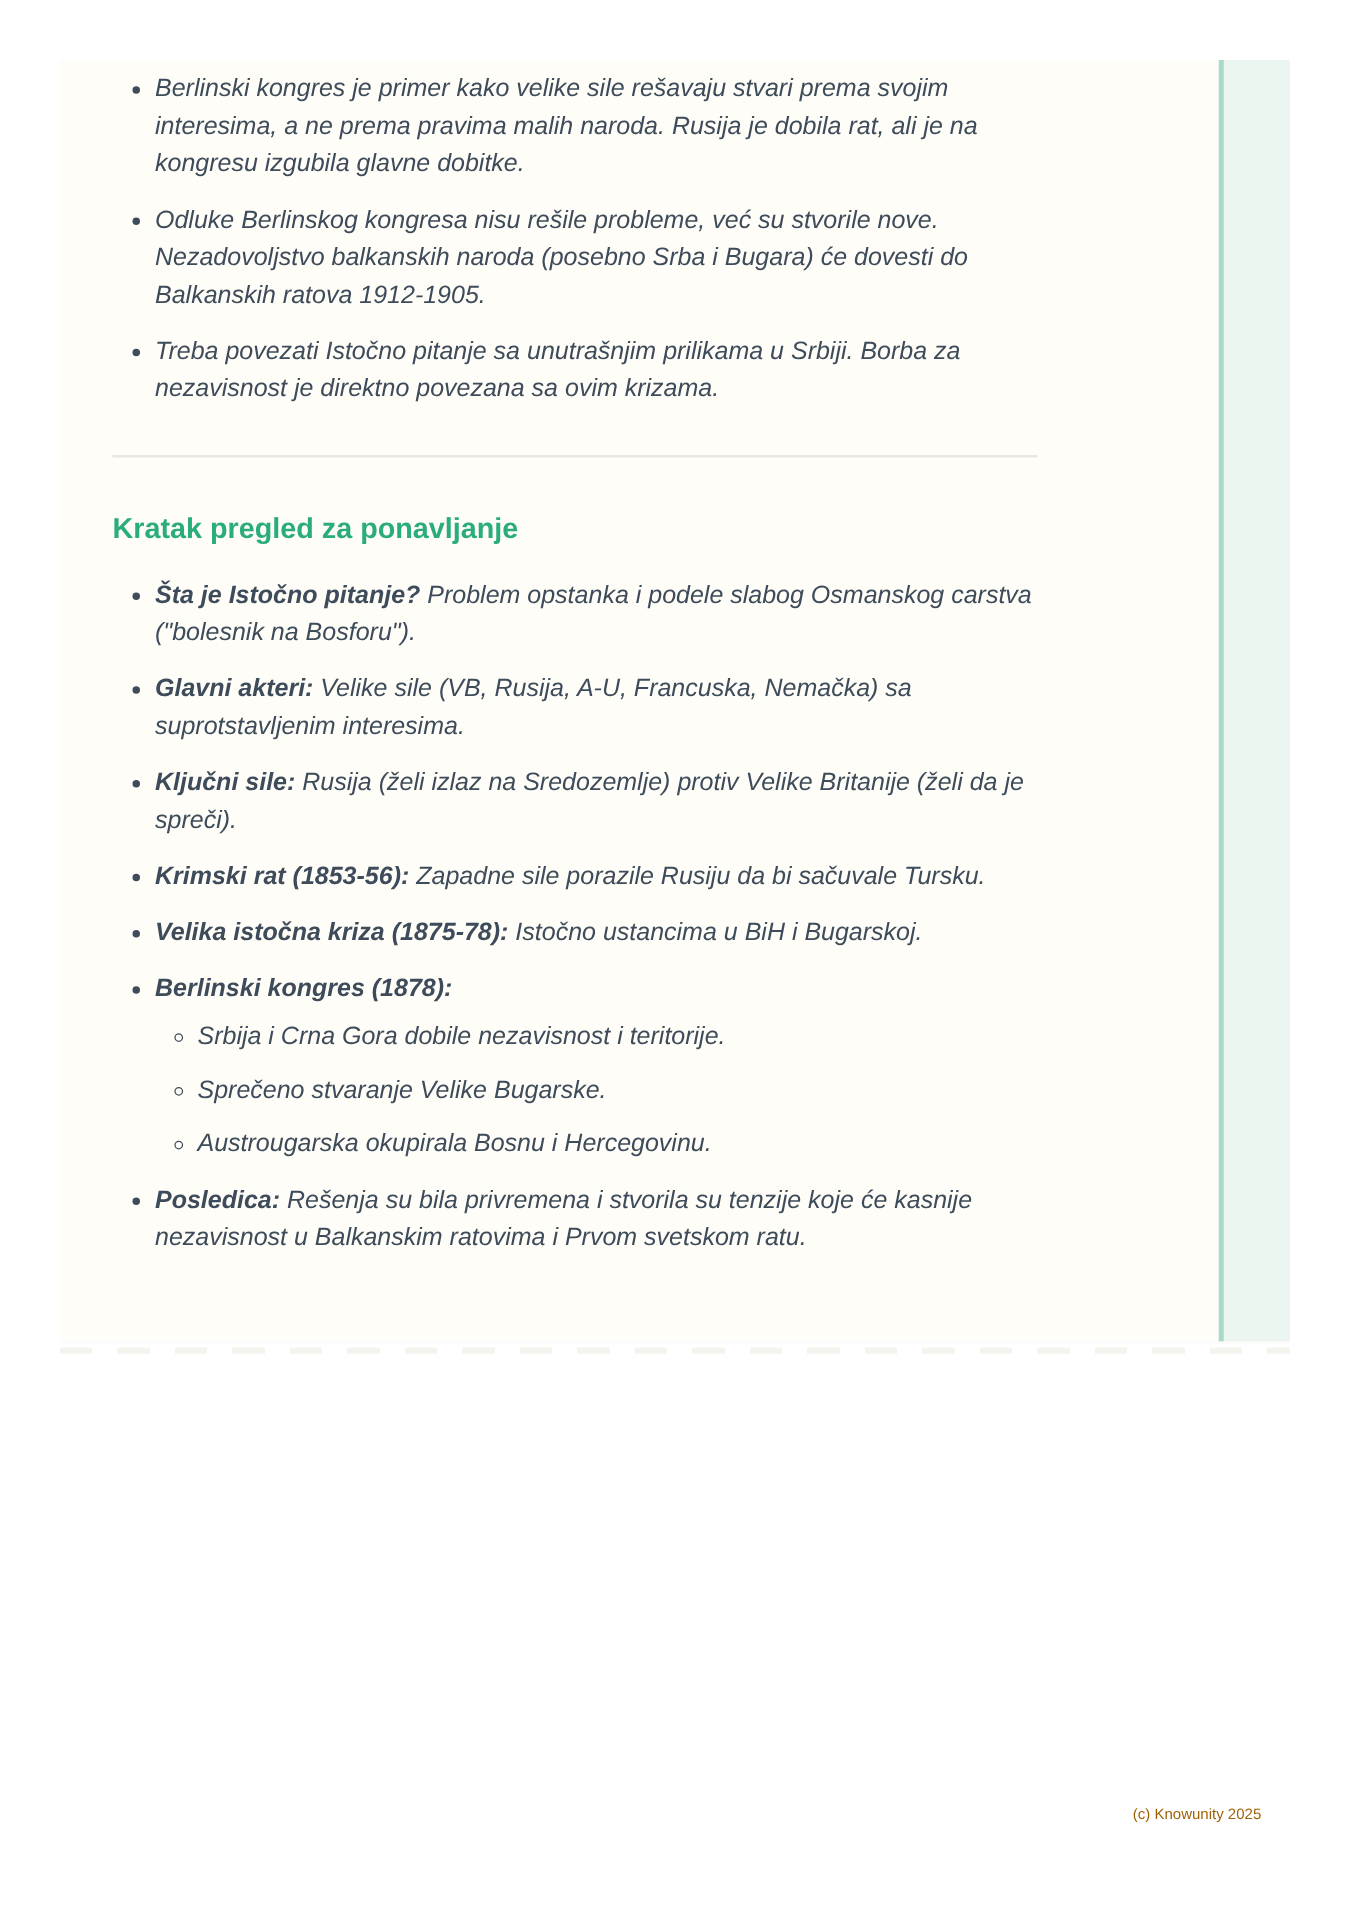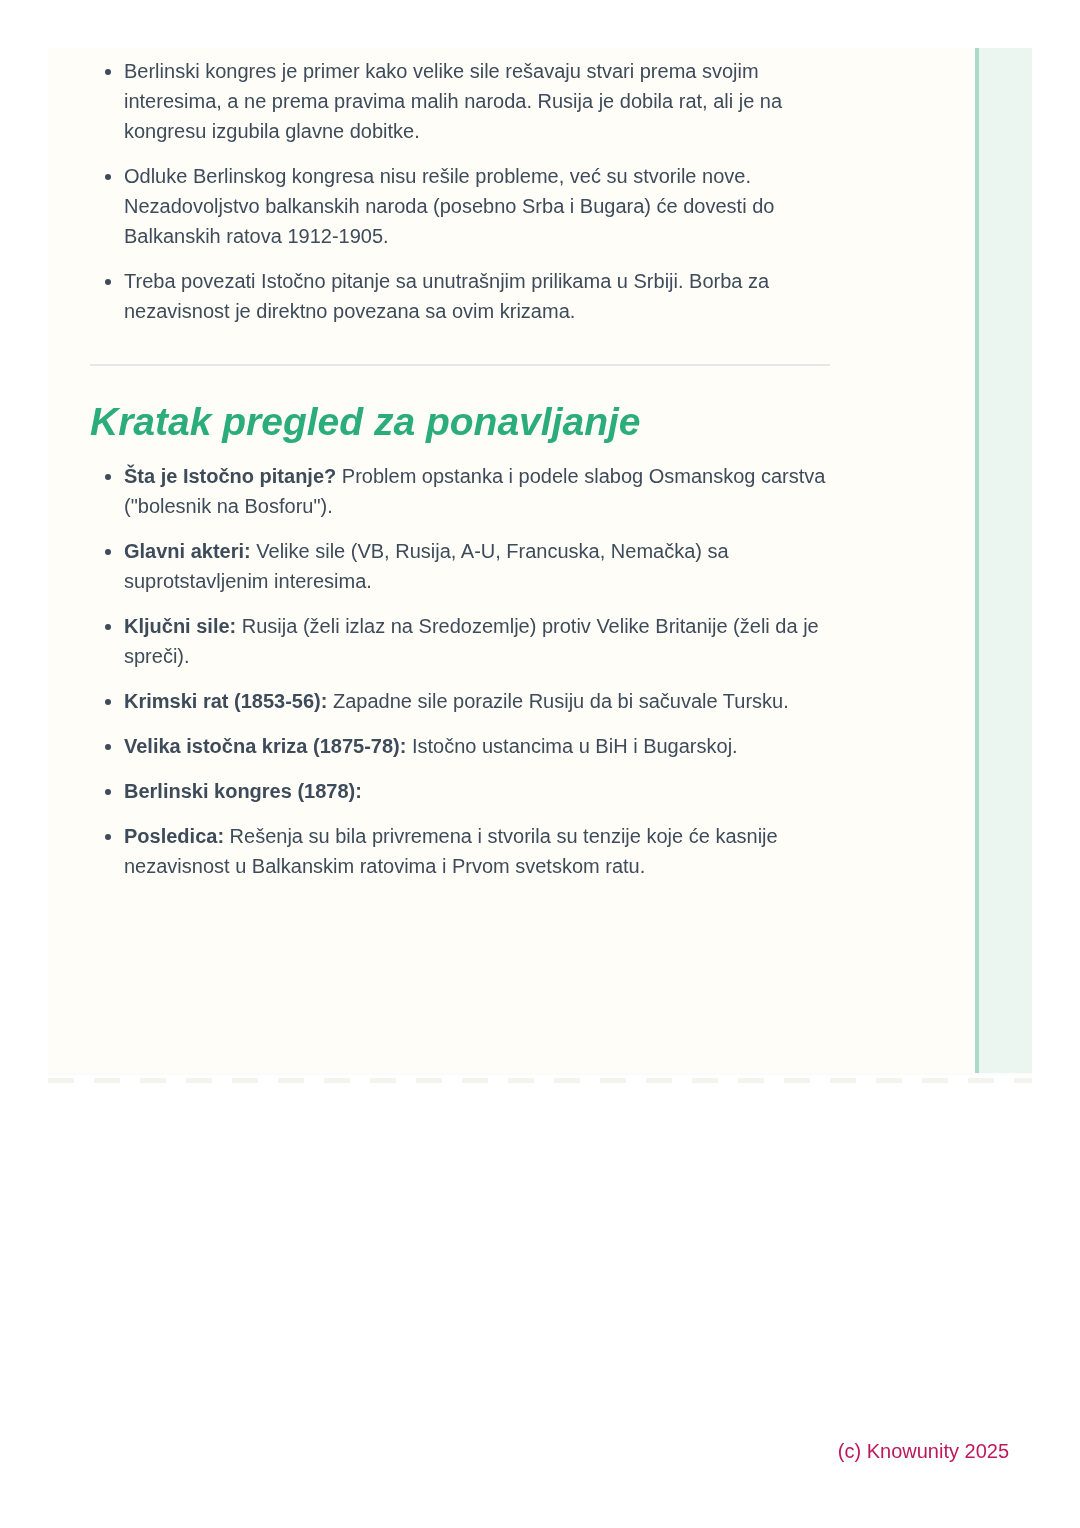--- a/index.html
+++ b/index.html
@@ -30,55 +30,55 @@
     position: absolute;
     left: 42px; top: 8px;
     width: 740px;
     font-size: 20px;
     line-height: 30px;
   }
   ul.main-list {
     margin: 0;
     padding: 0 0 0 34px;
     list-style: disc;
+    font-style: italic;
   }
   ul.main-list > li { margin-bottom: 15px; }
   hr.divider {
     border: none;
     border-top: 2px solid #e7e7e3;
     margin: 38px 0 0 0;
   }
   h2.section-heading {
     color: #2bac7b;
-    font-size: 39px;
+    font-size: 23px;
     line-height: 36px;
     font-weight: 700;
     margin: 38px 0 21px 0;
-    font-style: italic;
   }
   ul.review-list strong { font-weight: 700; }
   ul.sub-list {
     list-style: circle;
     margin: 8px 0 12px 0;
     padding: 0 0 0 34px;
   }
   ul.sub-list > li { margin-bottom: 13px; }
   .page-break-dashes {
     position: absolute;
     left: 48px; right: 48px;
     top: 1078px;
     height: 5px;
     background: repeating-linear-gradient(90deg, #f4f4ee 0 26px, transparent 26px 46px);
   }
   .footer {
     position: absolute;
     right: 71px; top: 1441px;
-    font-size: 20px;
+    font-size: 12px;
     line-height: 20px;
-    color: #be185d;
+    color: #a16207;
   }
 </style>
 </head>
 <body>
 
 <div class="sheet">
   <div class="accent-bar"></div>
   <div class="content">
     <ul class="main-list">
         <li>Berlinski kongres je primer kako velike sile rešavaju stvari prema svojim interesima, a ne prema pravima malih naroda. Rusija je dobila rat, ali je na kongresu izgubila glavne dobitke.</li>
@@ -86,21 +86,25 @@
         <li>Treba povezati Istočno pitanje sa unutrašnjim prilikama u Srbiji. Borba za nezavisnost je direktno povezana sa ovim krizama.</li>
       </ul>
     <hr class="divider">
     <h2 class="section-heading">Kratak pregled za ponavljanje</h2>
     <ul class="main-list review-list">
         <li><strong>Šta je Istočno pitanje?</strong><span> Problem opstanka i podele slabog Osmanskog carstva ("bolesnik na Bosforu").</span></li>
         <li><strong>Glavni akteri:</strong><span> Velike sile (VB, Rusija, A-U, Francuska, Nemačka) sa suprotstavljenim interesima.</span></li>
         <li><strong>Ključni sile:</strong><span> Rusija (želi izlaz na Sredozemlje) protiv Velike Britanije (želi da je spreči).</span></li>
         <li><strong>Krimski rat (1853-56):</strong><span> Zapadne sile porazile Rusiju da bi sačuvale Tursku.</span></li>
         <li><strong>Velika istočna kriza (1875-78):</strong><span> Istočno ustancima u BiH i Bugarskoj.</span></li>
-        <li><strong>Berlinski kongres (1878):</strong></li>
+        <li><strong>Berlinski kongres (1878):</strong><ul class="sub-list">
+            <li>Srbija i Crna Gora dobile nezavisnost i teritorije.</li>
+            <li>Sprečeno stvaranje Velike Bugarske.</li>
+            <li>Austrougarska okupirala Bosnu i Hercegovinu.</li>
+          </ul></li>
         <li><strong>Posledica:</strong><span> Rešenja su bila privremena i stvorila su tenzije koje će kasnije nezavisnost u Balkanskim ratovima i Prvom svetskom ratu.</span></li>
       </ul>
   </div>
 </div>
 
 <div class="page-break-dashes"></div>
 
 <div class="footer">(c) Knowunity 2025</div>
 
 </body></html>

